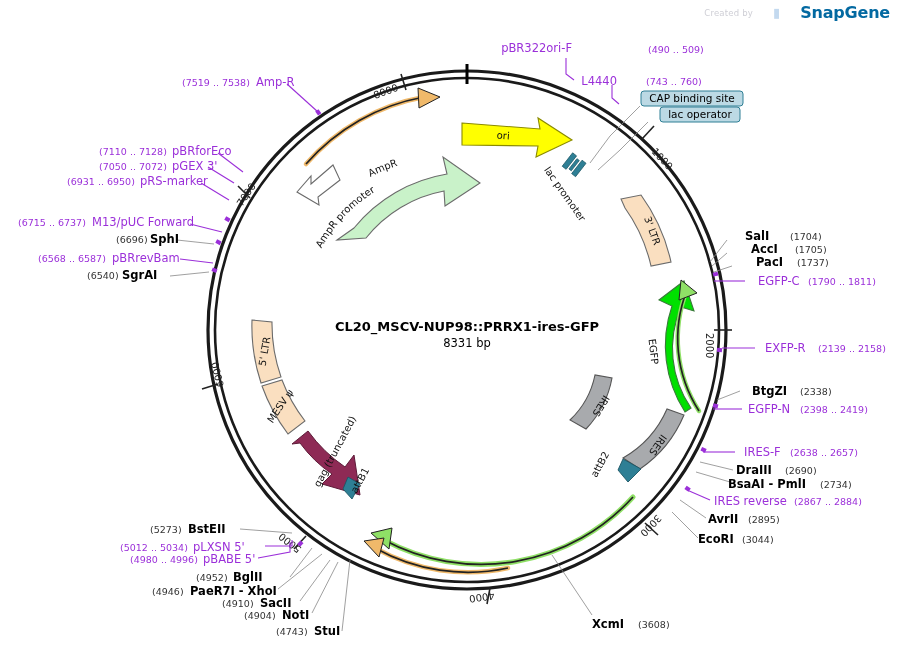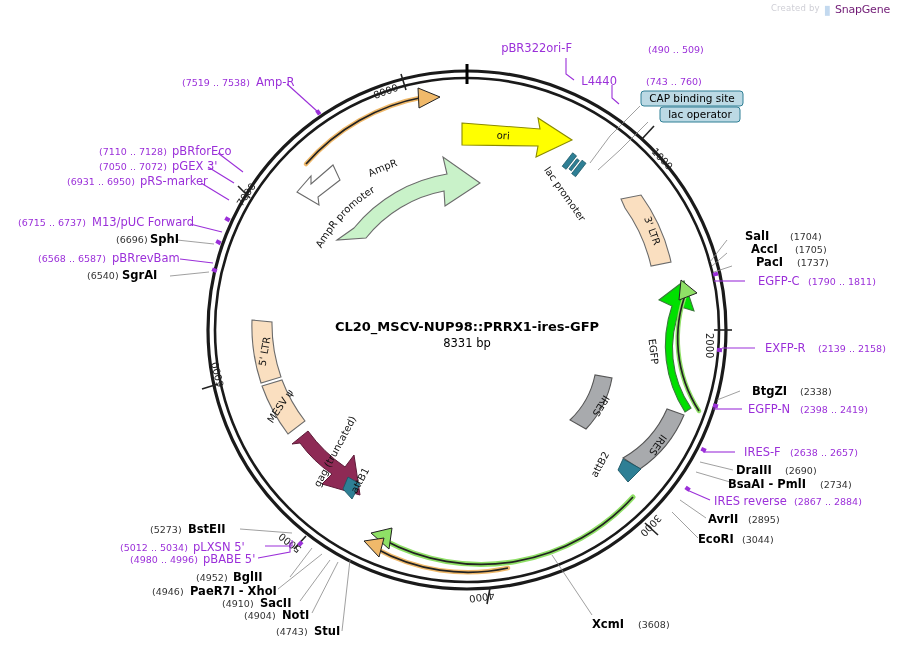--- a/index.html
+++ b/index.html
@@ -9,27 +9,27 @@
     background:#ffffff;
     font-family:"DejaVu Sans", sans-serif;
     overflow:hidden;
     position:relative;
   }
   #stage{position:absolute;left:0;top:0;width:904px;height:648px;}
   svg#map{position:absolute;left:0;top:0;width:904px;height:648px;}
 
   .wm{
     position:absolute;right:14px;top:3px;
-    display:flex;align-items:flex-start;gap:4px;
+    display:flex;align-items:center;gap:20px;
     font-size:9px;color:#c9c9cf;
     font-family:"DejaVu Sans", sans-serif;
   }
   .wm .wm-created{font-size:8.5px;color:#cfcfd6;letter-spacing:.2px;}
   .wm .wm-mark{color:#c3d9ef;font-size:13px;line-height:1;}
-  .wm .wm-name{font-size:11px;color:#701a75;font-weight:normal;letter-spacing:-.2px;}
+  .wm .wm-name{font-size:16px;color:#0369a1;font-weight:bold;letter-spacing:-.2px;}
 
   text{font-family:"DejaVu Sans", sans-serif;}
   .t-purple{fill:#9b30d9;}
   .t-black{fill:#000000;}
   .t-gray{fill:#333333;}
   .lbl{font-size:11.5px;}
   .lbl-b{font-size:11.5px;font-weight:bold;}
   .coord{font-size:9.5px;}
   .coord-p{font-size:9.5px;fill:#9b30d9;}
   .tick-num{font-size:10px;fill:#222;}

